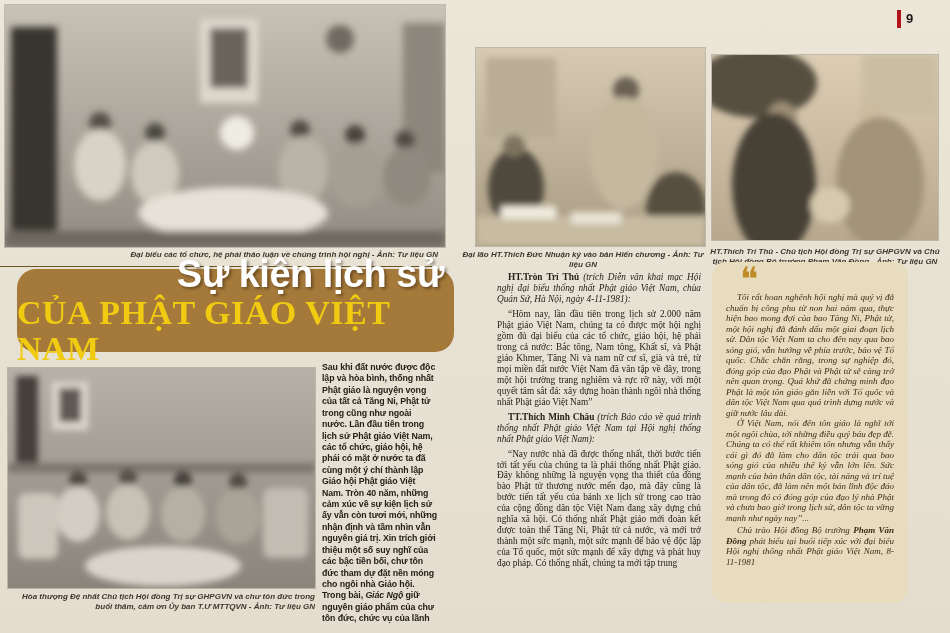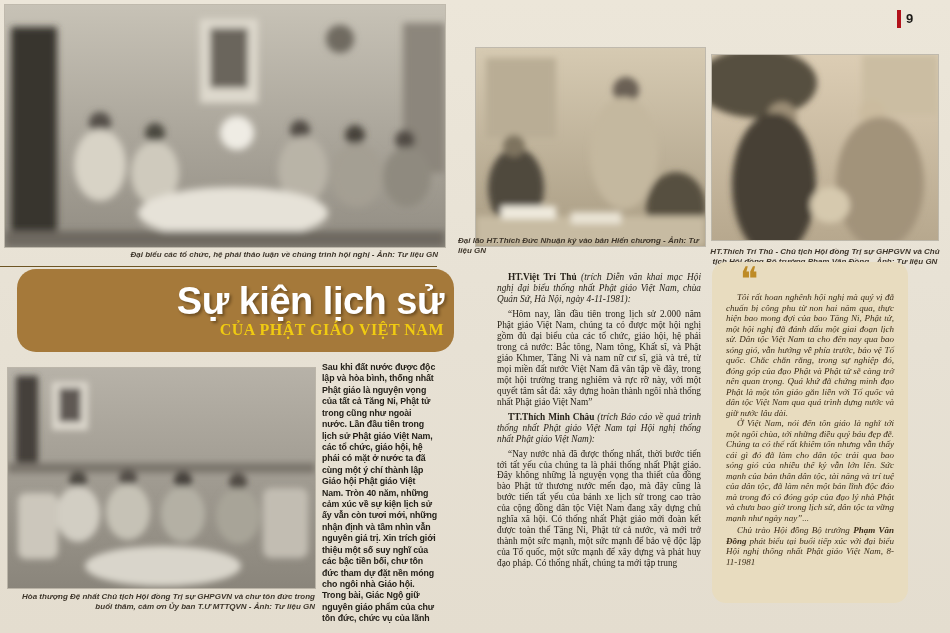--- a/index.html
+++ b/index.html
@@ -15,26 +15,26 @@
   .photo{box-shadow:0 0 0 1px rgba(60,55,45,.25);overflow:hidden;}
   .photo svg{display:block;}
   
   .caption{font-size:8px;font-style:italic;font-weight:bold;color:#3e362b;line-height:1.25;}
   .caption .credit{font-weight:bold;}
   
   #title-block{left:17px;top:269px;width:437px;height:83px;background:#a5793a;
     display:flex;flex-direction:column;align-items:flex-end;justify-content:center;padding-right:10px;box-sizing:border-box;border-radius:19px;}
   #title-line1{font-size:38px;font-weight:800;color:#ffffff;line-height:1.0;letter-spacing:-.5px;
     text-shadow:2px 2px 3px rgba(40,25,5,.45);}
-  #title-line2{font-family:"Liberation Serif",serif;font-size:16px;font-weight:bold;color:#f0cb11;line-height:1.05;letter-spacing:.5px;margin-top:2px;}
+  #title-line2{font-family:"Liberation Serif",serif;font-size:34px;font-weight:bold;color:#f0cb11;line-height:1.05;letter-spacing:.5px;margin-top:2px;}
   .rule{background:#6d5524;height:1px;}
   
   #intro-col{left:322px;top:362px;width:116px;height:262px;overflow:hidden;
     font-size:8.8px;font-weight:bold;color:#242019;line-height:1.3;letter-spacing:-.1px;text-align:left;}
-  #intro-col .em{}
+  #intro-col .em{font-style:italic;}
   
   #article-col{left:497px;top:272px;width:204px;height:338px;overflow:hidden;
     font-family:"Liberation Serif",serif;font-size:9.3px;line-height:1.18;color:#262118;text-align:justify;}
   #article-col p{margin:0 0 4px 0;text-indent:11px;}
   .sec-name{font-weight:bold;}
   .sec-cite{font-style:italic;}
   
   #sidebar{left:712px;top:262px;width:196px;height:341px;background:#e8dcbf;border-radius:14px;
     box-sizing:border-box;padding:6px 14px 8px 14px;overflow:hidden;}
   #quote-glyph{font-family:"Liberation Serif",serif;font-size:34px;line-height:24px;height:24px;color:#be8b26;margin-left:14px;}
@@ -137,21 +137,21 @@
         <circle cx="160" cy="58" r="13" fill="#cbbb9f"></circle>
         <ellipse cx="168" cy="128" rx="44" ry="66" fill="#a2937a"></ellipse>
         <ellipse cx="118" cy="150" rx="20" ry="18" fill="#d6c9ae"></ellipse>
       </g>
     </svg>
   </div>
 
   <div class="abs caption" style="left:40px;top:250px;width:398px;text-align:right;">
     <span>Đại biểu các tổ chức, hệ phái thảo luận về chúng trình hội nghị - </span><span class="credit">Ảnh: Tư liệu GN</span>
   </div>
-  <div class="abs caption" style="left:458px;top:236px;width:250px;font-style:italic;">
+  <div class="abs caption" style="left:458px;top:250px;width:250px;text-align:center;font-style:italic;">
     <span>Đại lão HT.Thích Đức Nhuận ký vào bản Hiến chương - </span><span class="credit">Ảnh: Tư liệu GN</span>
   </div>
   <div class="abs caption" style="left:705px;top:247px;width:240px;text-align:center;">
     <span>HT.Thích Trí Thủ - Chủ tịch Hội đồng Trị sự GHPGVN và Chủ tịch Hội đồng Bộ trưởng Phạm Văn Đồng - </span><span class="credit">Ảnh: Tư liệu GN</span>
   </div>
 
   <div class="abs rule" style="left:0;top:266px;width:437px;"></div>
 
   <div class="abs" id="title-block">
     <div id="title-line1">Sự kiện lịch sử</div>
@@ -192,21 +192,21 @@
         <rect x="10" y="125" width="40" height="66" rx="8" fill="#ccc7bc"></rect>
       </g>
     </svg>
   </div>
 
   <div class="abs caption" style="left:18px;top:592px;width:297px;text-align:right;font-style:italic;">
     <span>Hòa thượng Đệ nhất Chủ tịch Hội đồng Trị sự GHPGVN và chư tôn đức trong buổi thăm, cảm ơn Ủy ban T.Ư MTTQVN - </span><span class="credit">Ảnh: Tư liệu GN</span>
   </div>
 
   <div class="abs" id="article-col">
-    <p><span class="sec-name">HT.Việt Trí Thủ </span><span class="sec-cite">(trích Diễn văn khai mạc Hội nghị đại biểu thống nhất Phật giáo Việt Nam, chùa Quán Sứ, Hà Nội, ngày 4-11-1981):</span></p>
+    <p><span class="sec-name">HT.Tròn Trí Thủ </span><span class="sec-cite">(trích Diễn văn khai mạc Hội nghị đại biểu thống nhất Phật giáo Việt Nam, chùa Quán Sứ, Hà Nội, ngày 4-11-1981):</span></p>
     <p>“Hôm nay, lần đầu tiên trong lịch sử 2.000 năm Phật giáo Việt Nam, chúng ta có được một hội nghị gồm đủ đại biểu của các tổ chức, giáo hội, hệ phái trong cả nước: Bắc tông, Nam tông, Khất sĩ, và Phật giáo Khmer, Tăng Ni và nam nữ cư sĩ, già và trẻ, từ mọi miền đất nước Việt Nam đã vân tập về đây, trong một hội trường trang nghiêm và rực rỡ này, với một quyết tâm sắt đá: xây dựng hoàn thành ngôi nhà thống nhất Phật giáo Việt Nam”</p>
     <p><span class="sec-name">TT.Thích Minh Châu </span><span class="sec-cite">(trích Báo cáo về quá trình thống nhất Phật giáo Việt Nam tại Hội nghị thống nhất Phật giáo Việt Nam):</span></p>
     <p>“Nay nước nhà đã được thống nhất, thời bước tiến tới tất yếu của chúng ta là phải thống nhất Phật giáo. Đây không những là nguyện vọng tha thiết của đồng bào Phật tử thương nước mến đạo, mà đây cũng là bước tiến tất yếu của bánh xe lịch sử trong cao trào của cộng đồng dân tộc Việt Nam đang xây dựng chủ nghĩa xã hội. Có thống nhất Phật giáo mới đoàn kết được toàn thể Tăng Ni, Phật tử cả nước, và mới trở thành một sức mạnh, một sức mạnh để bảo vệ độc lập của Tổ quốc, một sức mạnh để xây dựng và phát huy đạo pháp. Có thống nhất, chúng ta mới tập trung</p>
   </div>
 
   <div class="abs" id="sidebar">
     <div id="quote-glyph">❝</div>
     <p class="sb-text indent">Tôi rất hoan nghênh hội nghị mà quý vị đã chuẩn bị công phu từ non hai năm qua, thực hiện bao mong đợi của bao Tăng Ni, Phật tử, một hội nghị đã đánh dấu một giai đoạn lịch sử. Dân tộc Việt Nam ta cho đến nay qua bao sóng gió, vẫn hướng về phía trước, bảo vệ Tổ quốc. Chắc chắn rằng, trong sự nghiệp đó, đóng góp của đạo Phật và Phật tử sẽ càng trở nên quan trọng. Quá khứ đã chứng minh đạo Phật là một tôn giáo gắn liền với Tổ quốc và dân tộc Việt Nam qua quá trình dựng nước và giữ nước lâu dài.</p>
     <p class="sb-text indent">Ở Việt Nam, nói đến tôn giáo là nghĩ tới một ngôi chùa, tới những điều quý báu đẹp đẽ. Chúng ta có thể rất khiêm tốn nhưng vẫn thấy cái gì đó đã làm cho dân tộc trải qua bao sóng gió của nhiều thế kỷ vẫn lớn lên. Sức mạnh của bản thân dân tộc, tài năng và trí tuệ của dân tộc, đã làm nên một bản lĩnh độc đáo mà trong đó có đóng góp của đạo lý nhà Phật và chưa bao giờ trong lịch sử, dân tộc ta vững mạnh như ngày nay”...</p>
     <p class="sb-text indent" id="sb-credit">

